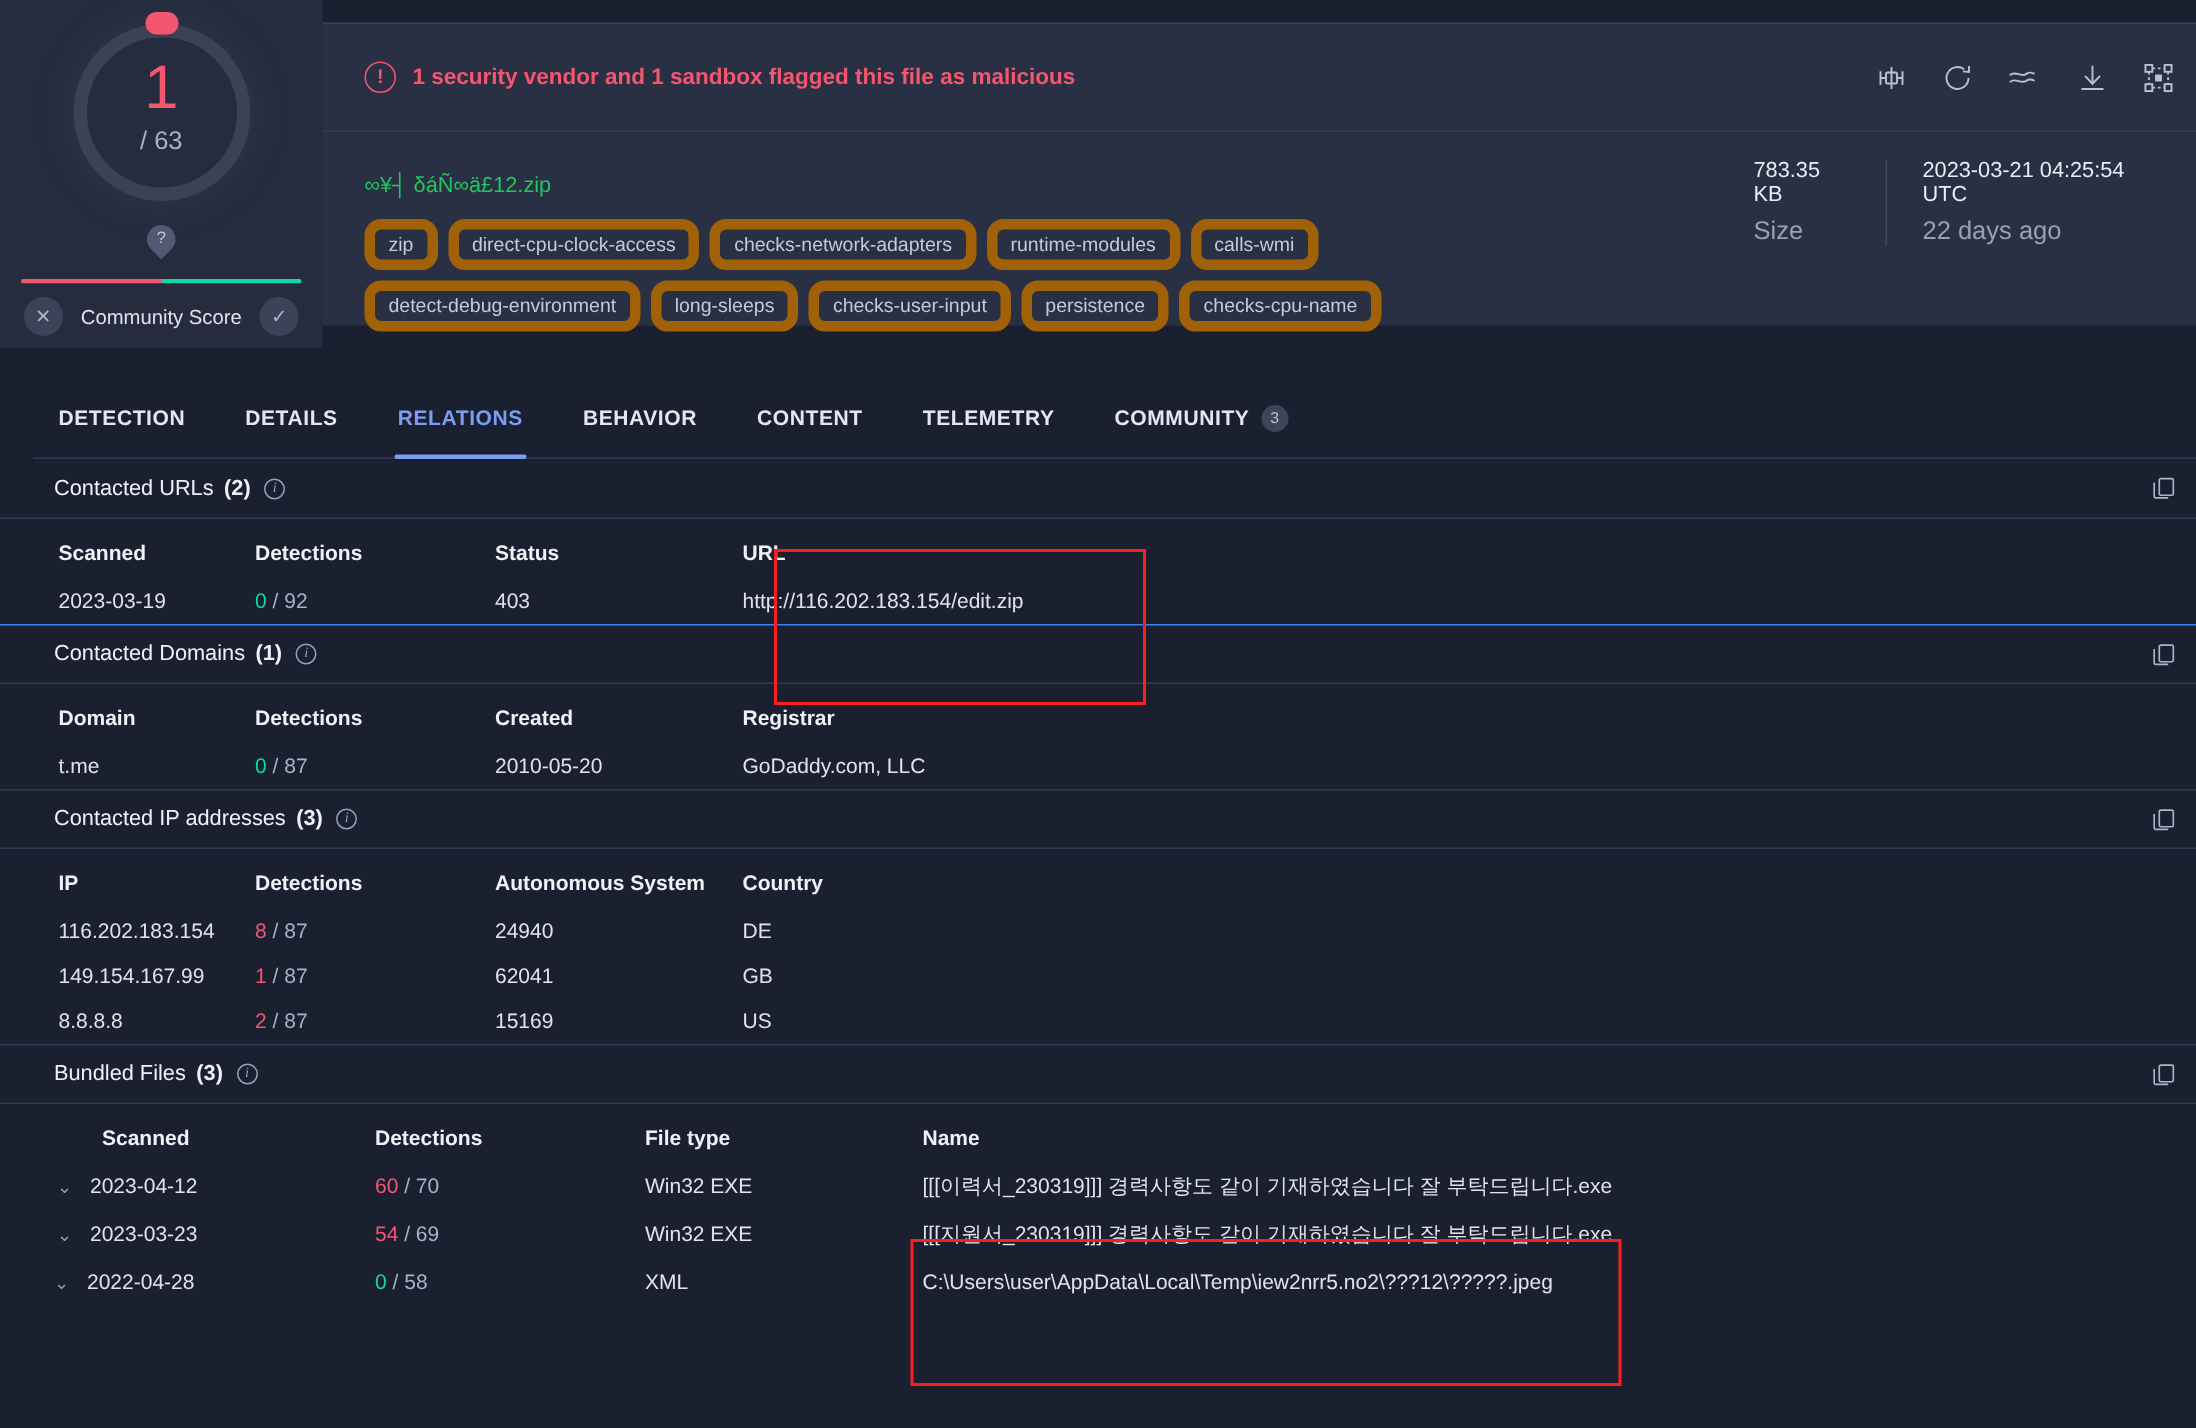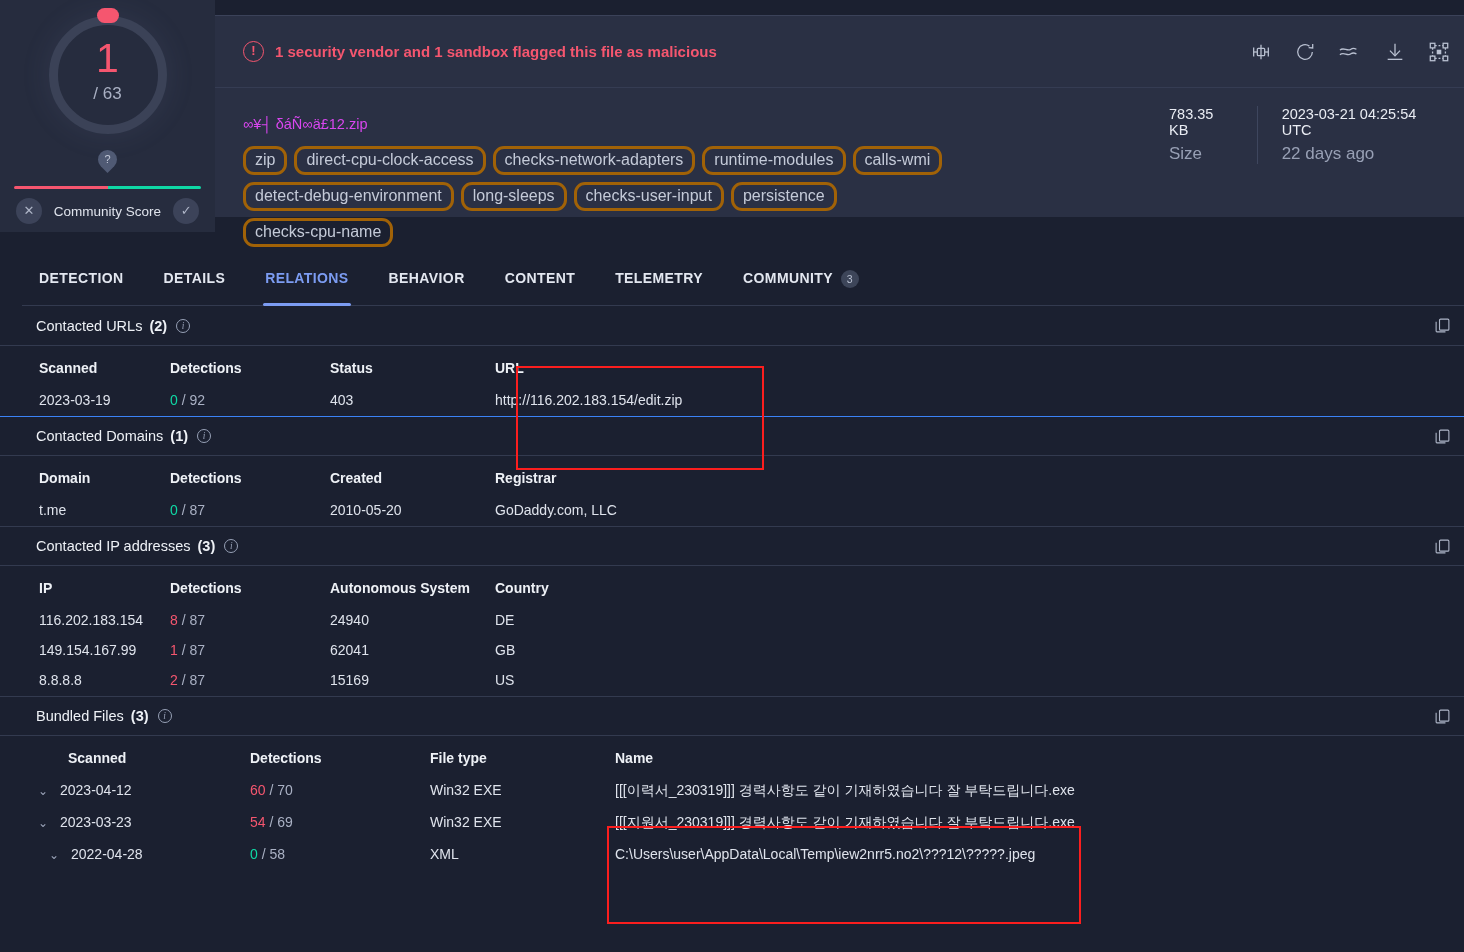--- a/index.html
+++ b/index.html
@@ -93,25 +93,25 @@
     position: absolute; right: 14px; top: 0; height: 72px;
     display: flex; align-items: center; gap: 22px;
   }
   .tool-icons svg { display: block; cursor: pointer; }
 
   .meta-row { display: flex; padding: 16px 0 0 28px; position: relative; height: 130px; }
   .meta-left { flex: none; width: 700px; }
   .hash {
     font-size: 14.5px; color: #e9ecf3; letter-spacing: .1px;
   }
-  .fname { font-size: 14.5px; color: #d946ef; margin-top: 12px; }
+  .fname { font-size: 14.5px; color: #22c55e; margin-top: 12px; }
   .tags { display: flex; flex-wrap: wrap; gap: 7px; margin-top: 14px; }
   .tag {
-    border: 3px solid #a16207; border-radius: 11px;
-    padding: 2px 9px 3px; font-size: 16px; color: #c4cad8;
+    border: 7px solid #a16207; border-radius: 11px;
+    padding: 2px 9px 3px; font-size: 13px; color: #c4cad8;
     background: transparent; white-space: nowrap;
   }
   .meta-stats {
     position: absolute; left: 930px; top: 18px;
     display: flex; align-items: flex-end;
   }
   .stat { padding: 0 24px; }
   .stat.divider { border-left: 1px solid #3e465e; }
   .stat .v { font-size: 14.5px; color: #e9ecf3; }
   .stat .k { font-size: 17px; color: #98a0b5; margin-top: 6px; }
@@ -462,21 +462,21 @@
             <td>Win32 EXE</td>
             <td>[[[이력서_230319]]] 경력사항도 같이 기재하였습니다 잘 부탁드립니다.exe</td>
           </tr>
           <tr>
             <td style="padding-left:38px"><span class="chev">⌄</span><span>2023-03-23</span></td>
             <td><span class="c-red">54</span> <span class="c-sep">/ 69</span></td>
             <td>Win32 EXE</td>
             <td>[[[지원서_230319]]] 경력사항도 같이 기재하였습니다 잘 부탁드립니다.exe</td>
           </tr>
           <tr>
-            <td style="padding-left:49px"><span class="chev">⌄</span><span>2022-04-28</span></td>
+            <td style="padding-left:36px"><span class="chev">⌄</span><span>2022-04-28</span></td>
             <td><span class="c-green">0</span> <span class="c-sep">/ 58</span></td>
             <td>XML</td>
             <td>C:\Users\user\AppData\Local\Temp\iew2nrr5.no2\???12\?????.jpeg</td>
           </tr>
         </tbody>
       </table>
     </div>
   </div>
 
   <div class="redbox" style="left:516px; top:366px; width:248px; height:104px;"></div>

